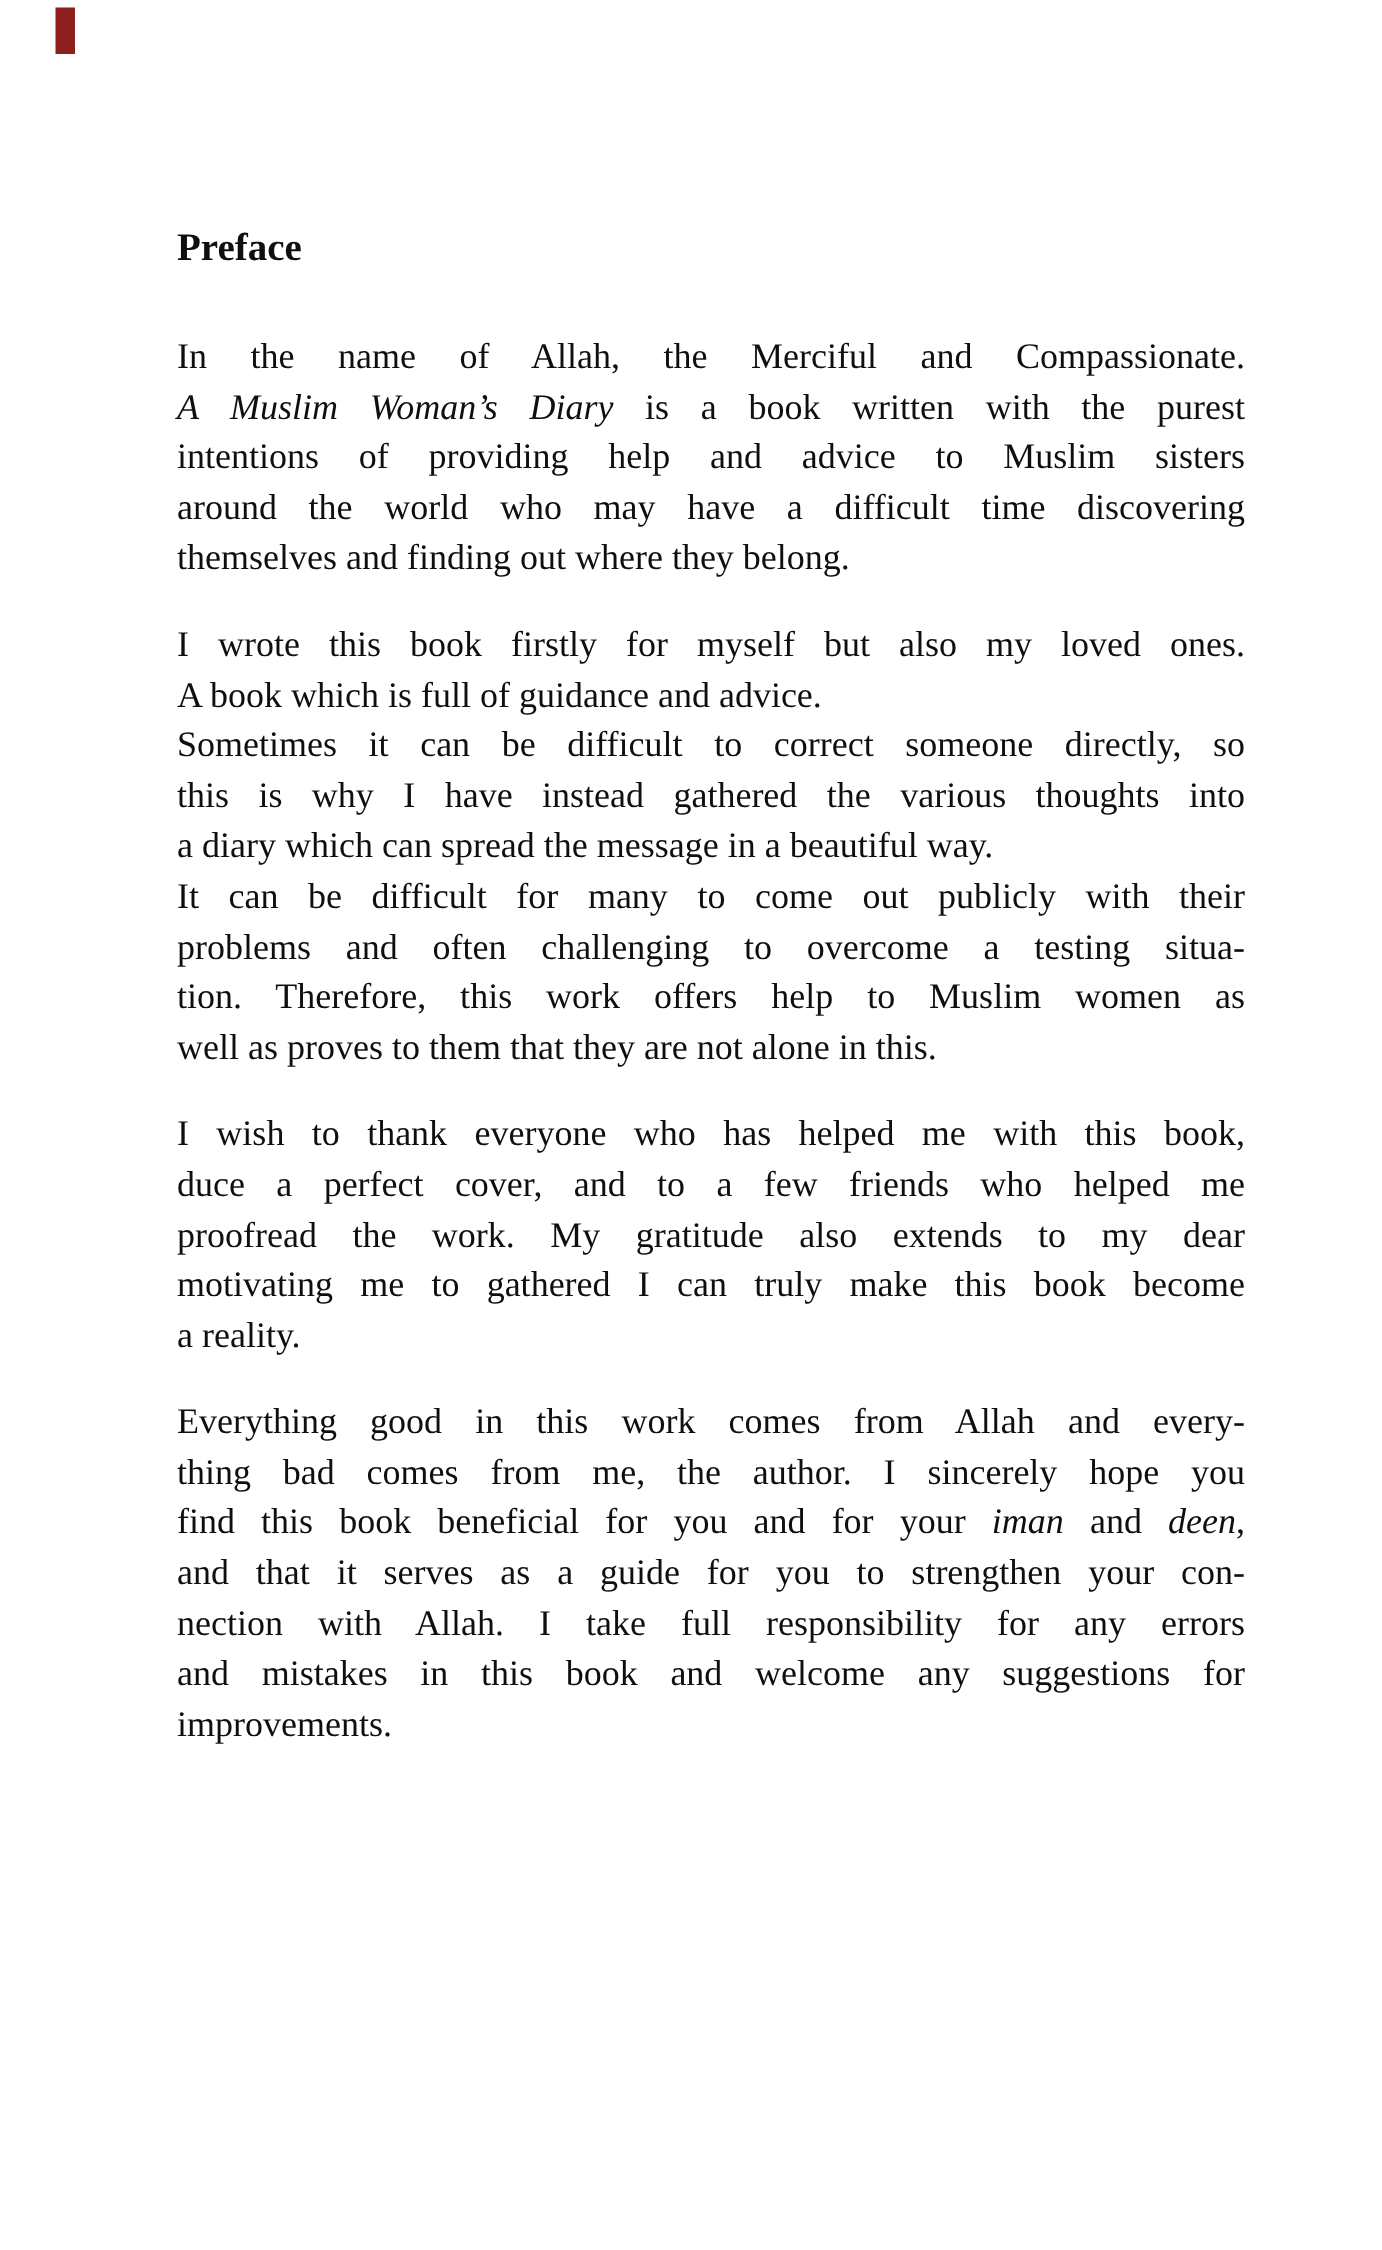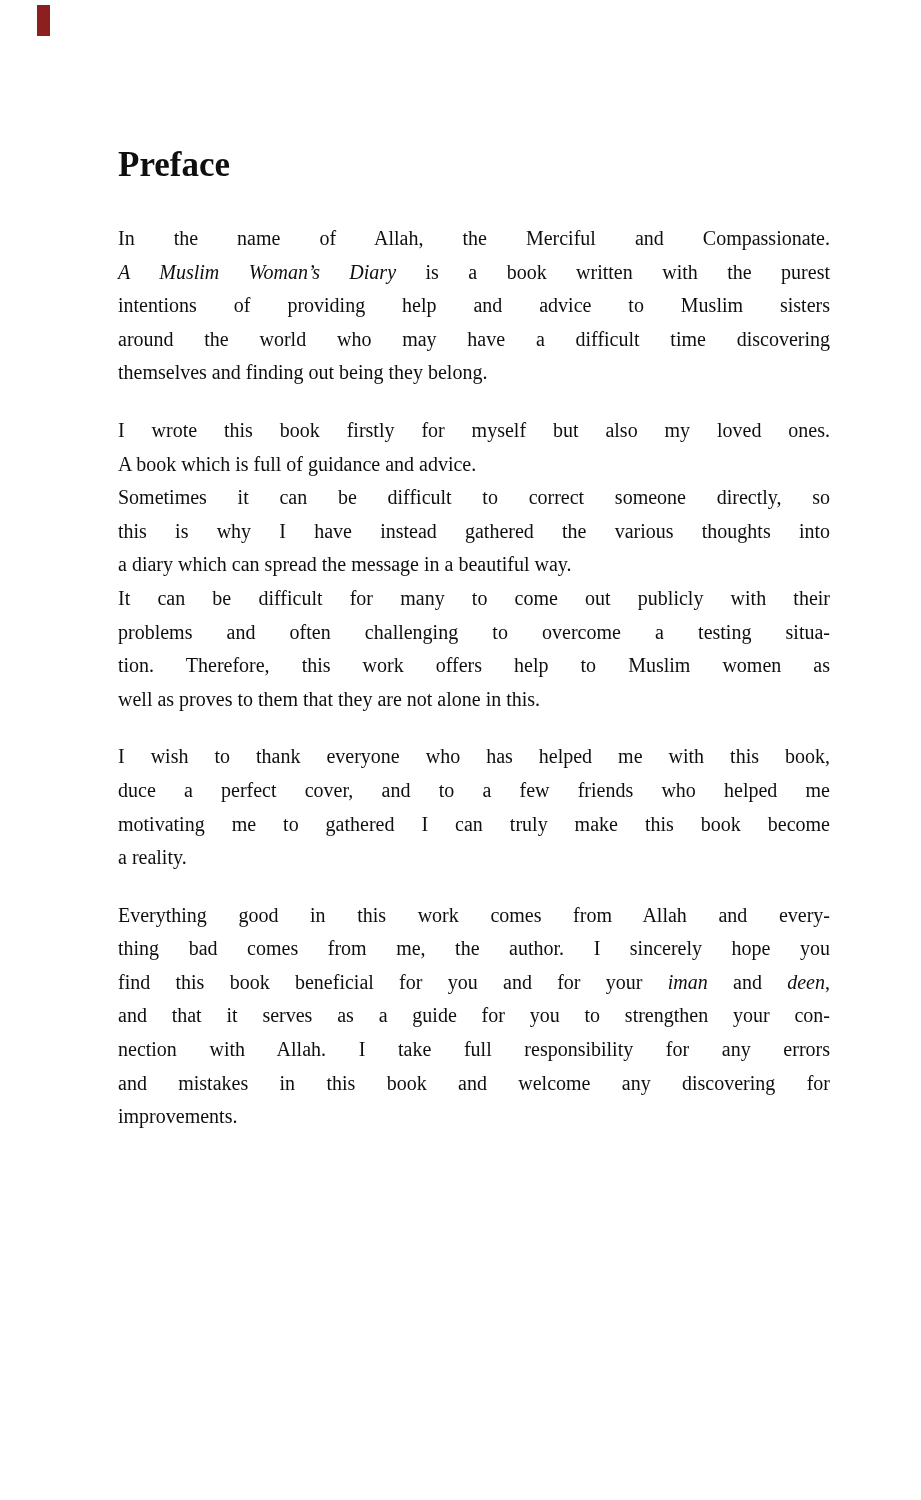--- a/index.html
+++ b/index.html
@@ -23,28 +23,28 @@
     width: 13px;
     height: 31px;
   }
   .content {
     position: absolute;
     left: 118px;
     top: 147px;
     width: 712px;
   }
   h1.title {
-    font-size: 35px;
+    font-size: 26px;
     line-height: 36px;
     font-weight: bold;
     margin: 0 0 39px 0;
     padding: 0;
   }
   .para {
-    font-size: 20px;
+    font-size: 24px;
     line-height: 33.6px;
     margin: 0;
   }
   .para + .para {
     margin-top: 24px;
   }
   .line {
     text-align: left;
     white-space: nowrap;
   }
@@ -64,43 +64,44 @@
 <div class="page" style="background: rgb(255, 255, 255); color: rgb(15, 15, 15);">
   <div class="corner-mark" style="background: rgb(142, 31, 31);"></div>
   <div class="content">
     <h1 class="title">Preface</h1>
     <div id="paragraphs">
         <div class="para">
           <div class="line justified"><span>In the name of Allah, the Merciful and Compassionate.</span></div>
           <div class="line justified"><i>A Muslim Woman’s Diary</i><span> is a book written with the purest</span></div>
           <div class="line justified"><span>intentions of providing help and advice to Muslim sisters</span></div>
           <div class="line justified"><span>around the world who may have a difficult time discovering</span></div>
-          <div class="line"><span>themselves and finding out being they belong.</span></div>
+          <div class="line"><span>themselves and finding out where they belong.</span></div>
         </div>
         <div class="para">
           <div class="line justified"><span>I wrote this book firstly for myself but also my loved ones.</span></div>
           <div class="line"><span>A book which is full of guidance and advice.</span></div>
           <div class="line justified"><span>Sometimes it can be difficult to correct someone directly, so</span></div>
           <div class="line justified"><span>this is why I have instead gathered the various thoughts into</span></div>
           <div class="line"><span>a diary which can spread the message in a beautiful way.</span></div>
           <div class="line justified"><span>It can be difficult for many to come out publicly with their</span></div>
           <div class="line justified"><span>problems and often challenging to overcome a testing situa-</span></div>
           <div class="line justified"><span>tion. Therefore, this work offers help to Muslim women as</span></div>
           <div class="line"><span>well as proves to them that they are not alone in this.</span></div>
         </div>
         <div class="para">
           <div class="line justified"><span>I wish to thank everyone who has helped me with this book,</span></div>
           <div class="line justified"><span>duce a perfect cover, and to a few friends who helped me</span></div>
+          <div class="line justified"><span>proofread the work. My gratitude also extends to my dear</span></div>
           <div class="line justified"><span>motivating me to gathered I can truly make this book become</span></div>
           <div class="line"><span>a reality.</span></div>
         </div>
         <div class="para">
           <div class="line justified"><span>Everything good in this work comes from Allah and every-</span></div>
           <div class="line justified"><span>thing bad comes from me, the author. I sincerely hope you</span></div>
           <div class="line justified"><span>find this book beneficial for you and for your </span><i>iman</i><span> and </span><i>deen</i><span>,</span></div>
           <div class="line justified"><span>and that it serves as a guide for you to strengthen your con-</span></div>
           <div class="line justified"><span>nection with Allah. I take full responsibility for any errors</span></div>
-          <div class="line justified"><span>and mistakes in this book and welcome any discovering for</span></div>
+          <div class="line justified"><span>and mistakes in this book and welcome any suggestions for</span></div>
           <div class="line"><span>improvements.</span></div>
         </div>
       </div>
   </div>
 </div>
 
 </body></html>

